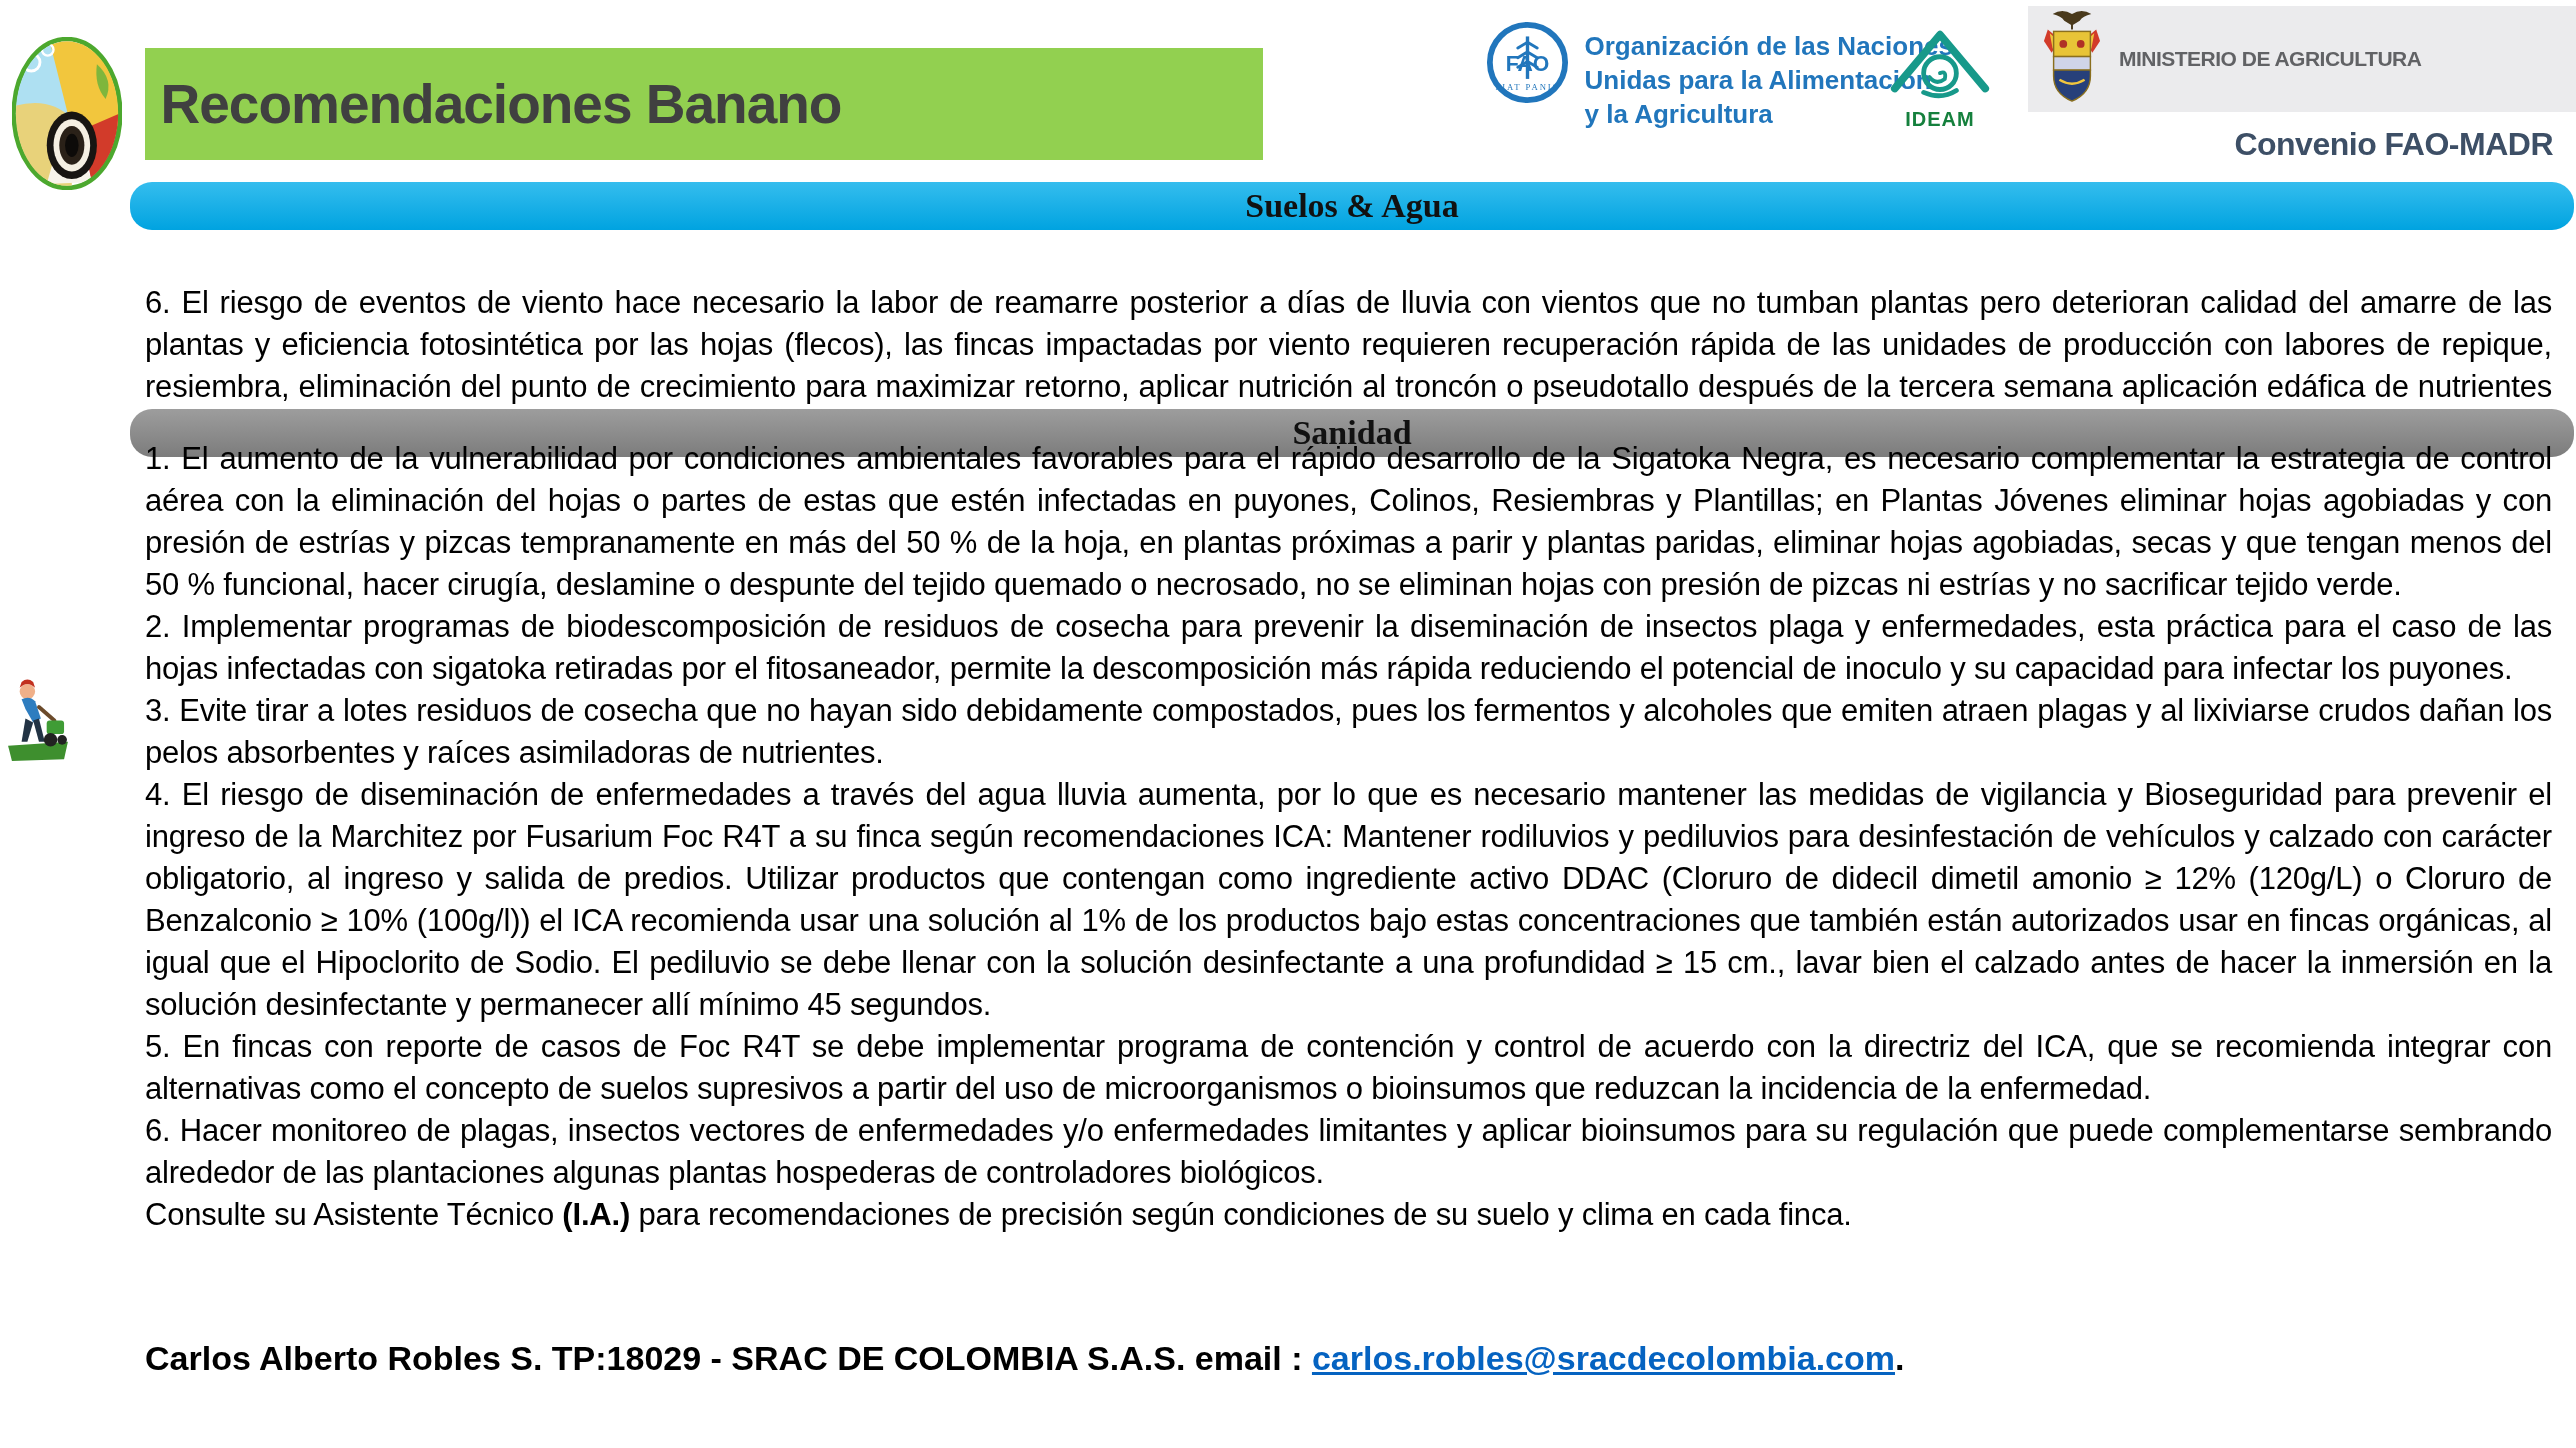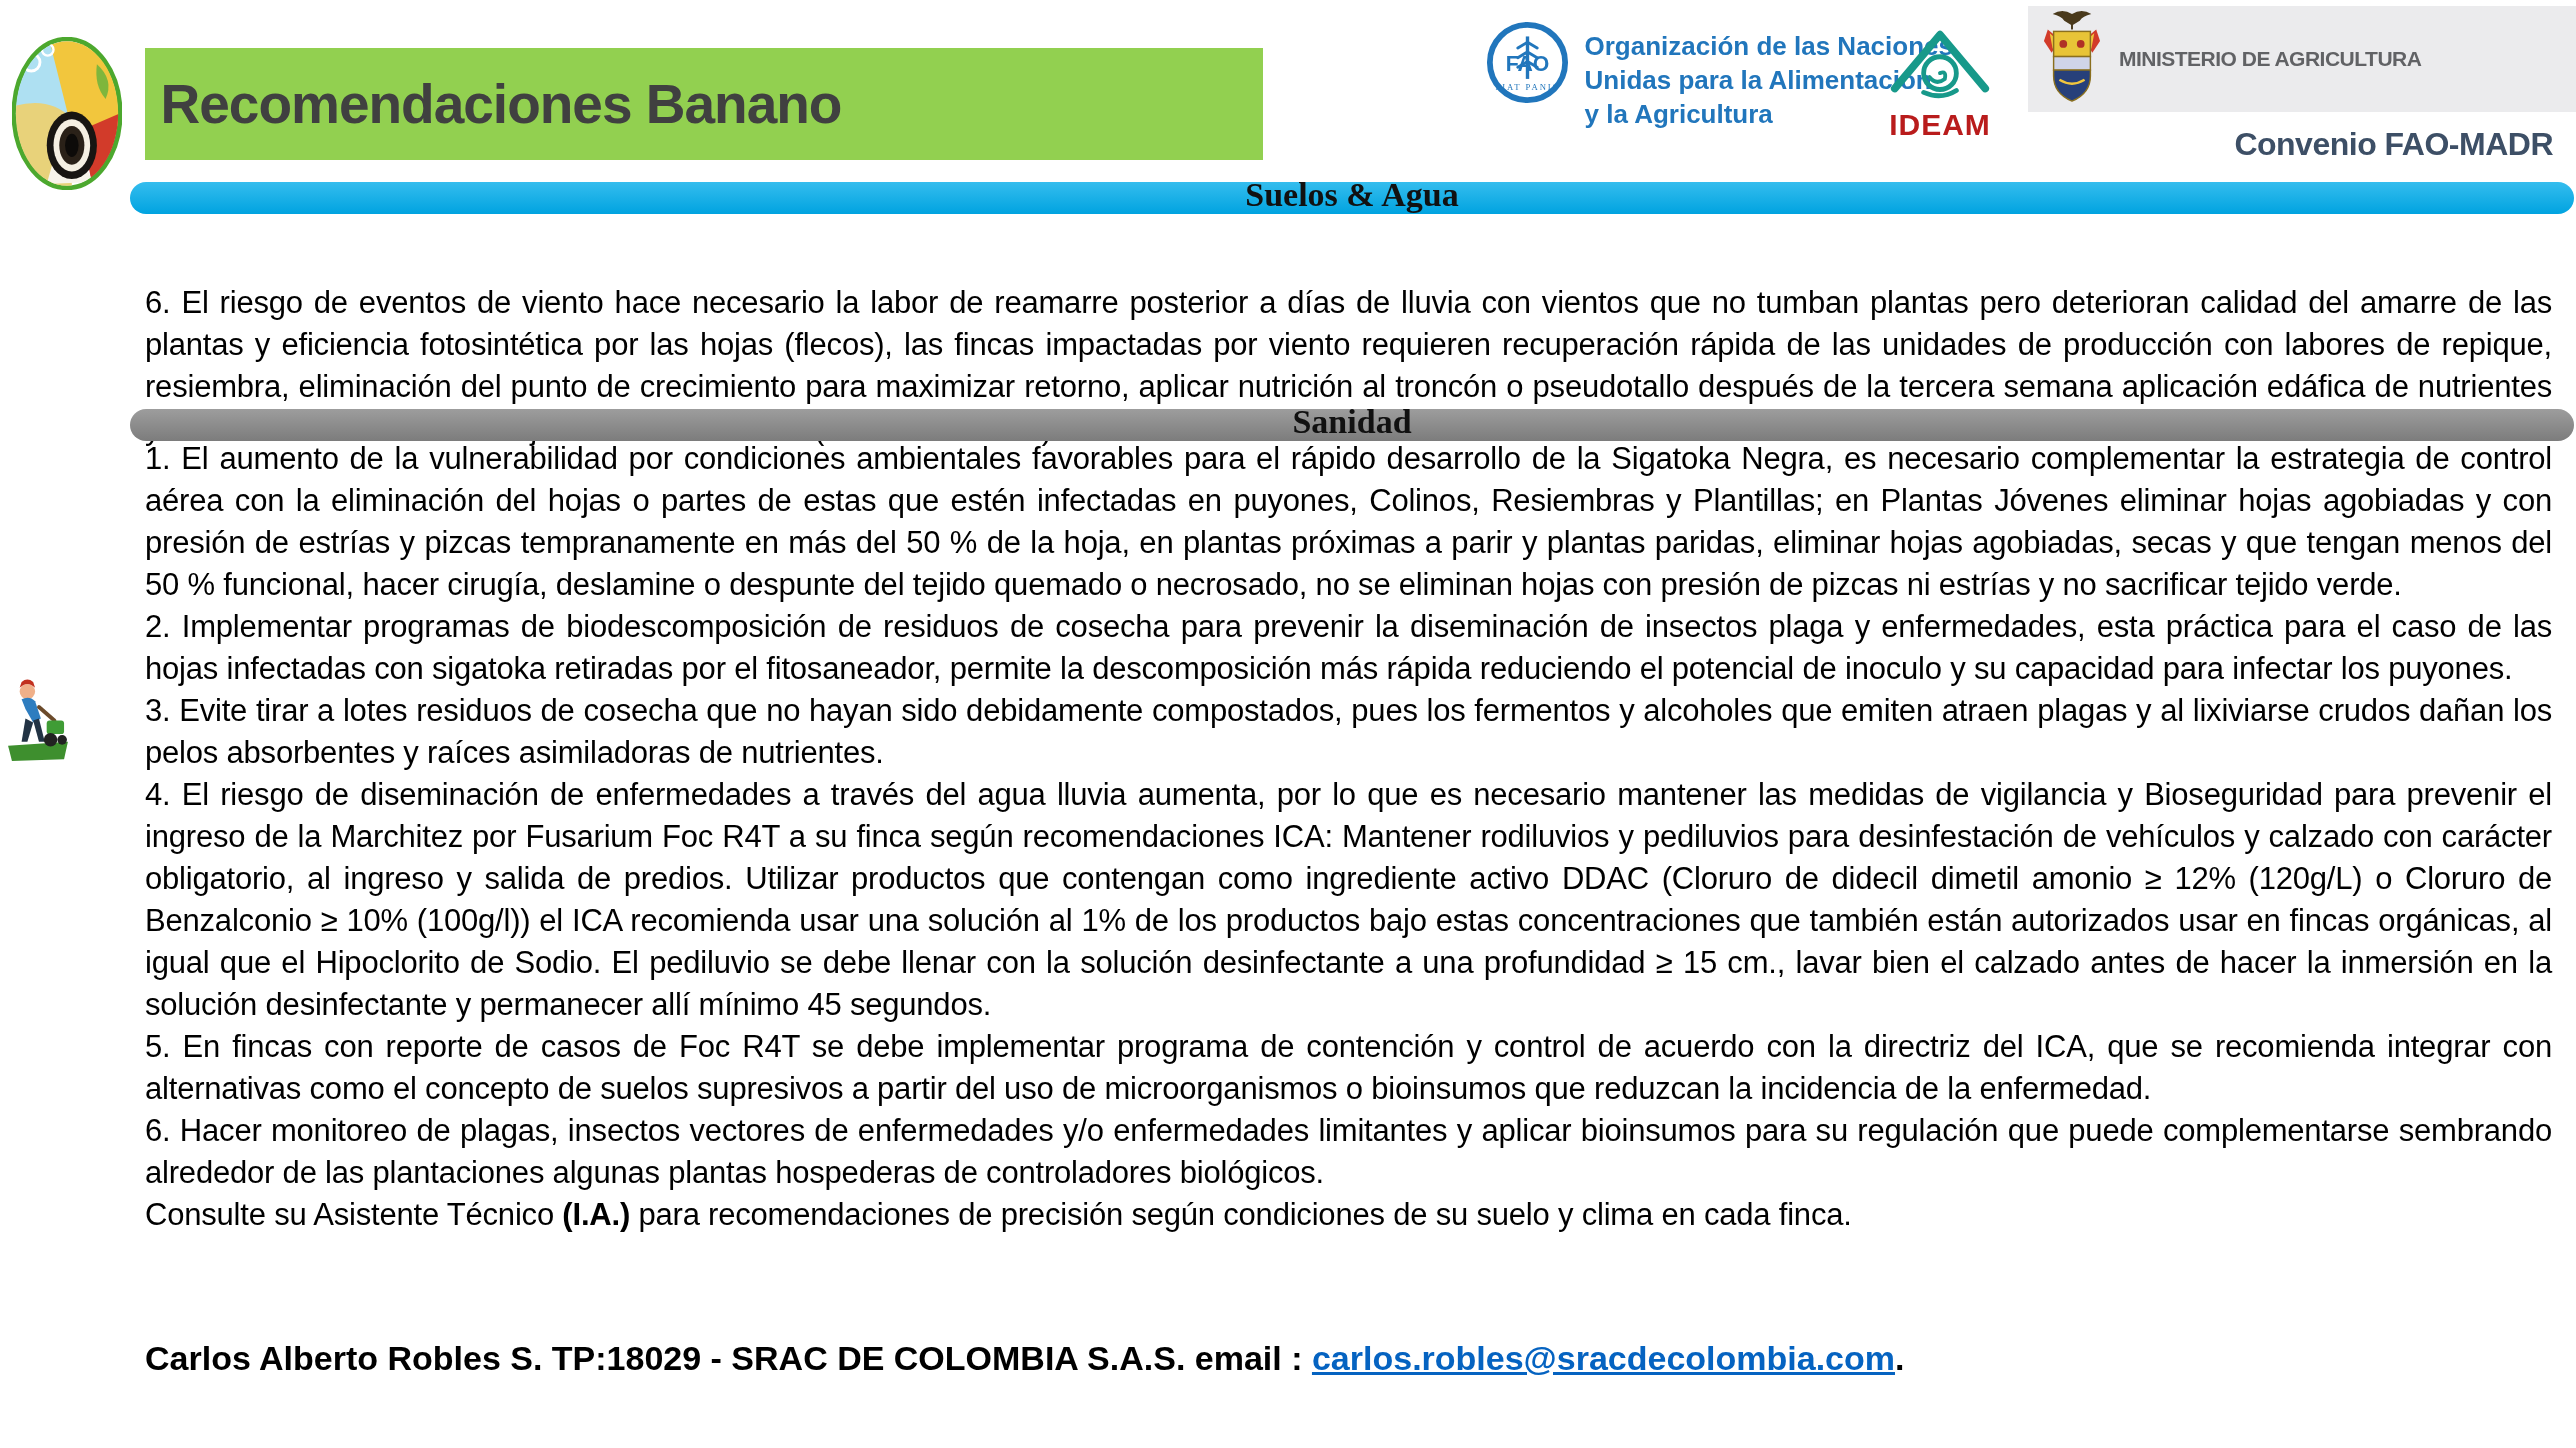--- a/index.html
+++ b/index.html
@@ -15,36 +15,36 @@
     position:absolute; left:145px; top:48px; width:1118px; height:112px;
     background:#92D050; display:flex; align-items:center; padding-left:15.5px;
   }
   .title-banner h1 {
     font-size:55px; font-weight:bold; color:#404040; letter-spacing:-1px;
     font-family:"Liberation Sans", sans-serif;
   }
   .fao-block { position:absolute; left:1486px; top:21px; display:flex; gap:15.5px; }
   .fao-text { margin-top:7.7px; font-size:26px; font-weight:bold; color:#2176BC; line-height:34px; }
   .ideam-block { position:absolute; left:1882px; top:25px; width:116px; text-align:center; }
-  .ideam-label { font-size:30px; font-weight:bold; color:#b91c1c; letter-spacing:1px; margin-top:1.9px; }
+  .ideam-label { font-size:20px; font-weight:bold; color:#15803d; letter-spacing:1px; margin-top:1.9px; }
   .madr-block {
     position:absolute; left:2028px; top:5.8px; width:548px; height:106px;
     background:#ebebed; display:flex; align-items:center; padding-left:13.5px; gap:17.4px;
   }
   .madr-text { font-size:21px; font-weight:bold; color:#616265; line-height:40px; letter-spacing:-0.5px; }
   .madr-text span { display:block; }
   .convenio {
     position:absolute; right:23px; top:126px; font-size:32px; font-weight:600;
     color:#3d4f66; letter-spacing:-0.5px;
   }
 
   
   .bar {
-    position:absolute; left:130px; width:2444px; height:32px; border-radius:22px;
-    display:flex; align-items:flex-end; justify-content:center;
+    position:absolute; left:130px; width:2444px; height:48px; border-radius:22px;
+    display:flex; align-items:center; justify-content:center;
   }
   .bar span {
     font-family:"Liberation Serif", serif; font-weight:bold; font-size:34px; color:#111;
   }
   .bar-blue { top:182px; background:linear-gradient(#35bdee,#00a3e0); }
   .bar-gray { top:409px; background:linear-gradient(#9d9d9d,#7c7c7c); }
 
   
   .content {
     position:absolute; left:145px; width:2407px;

